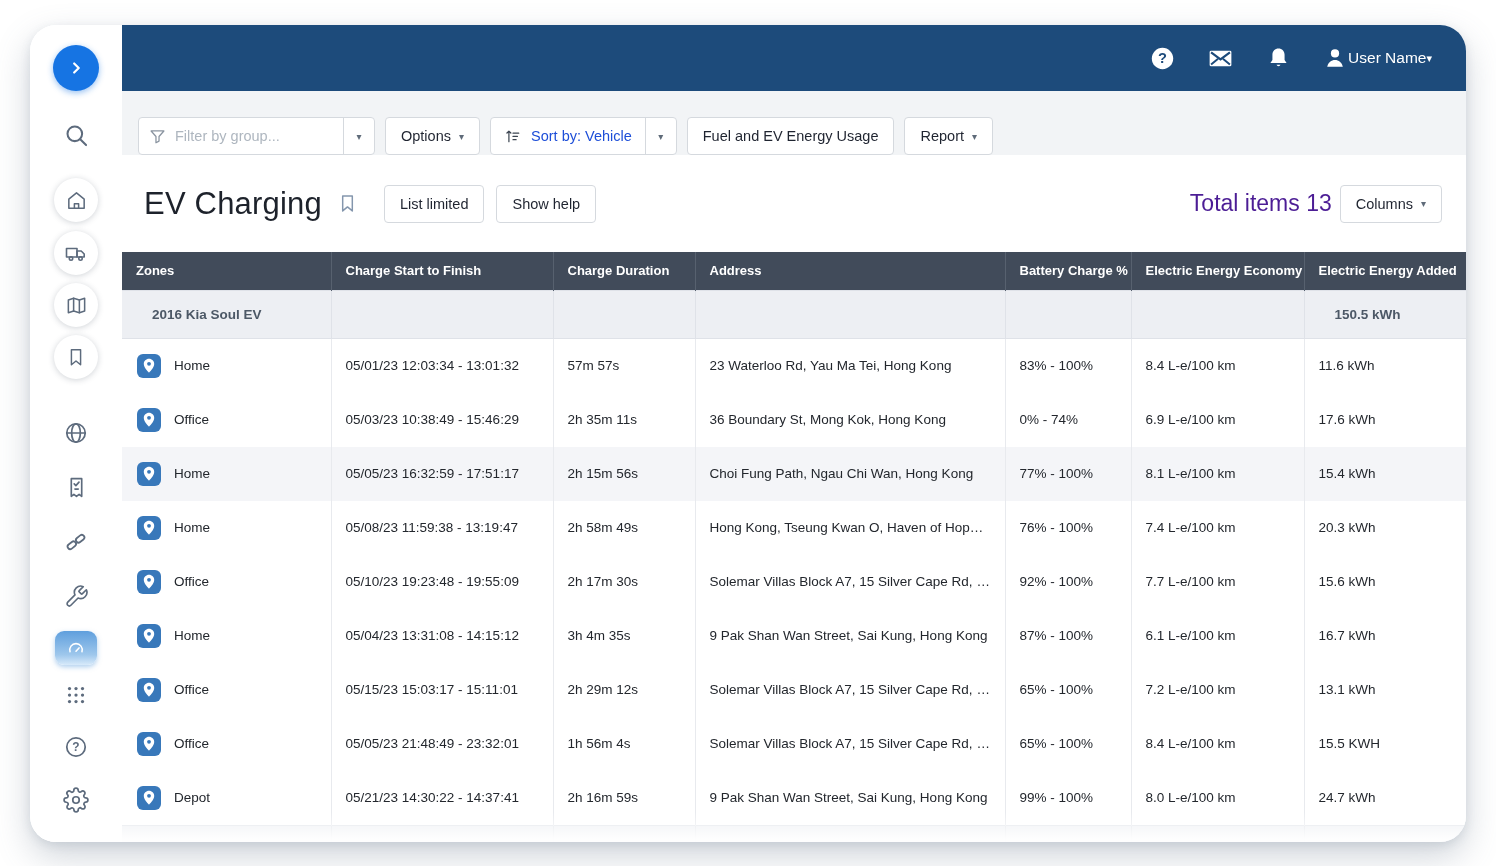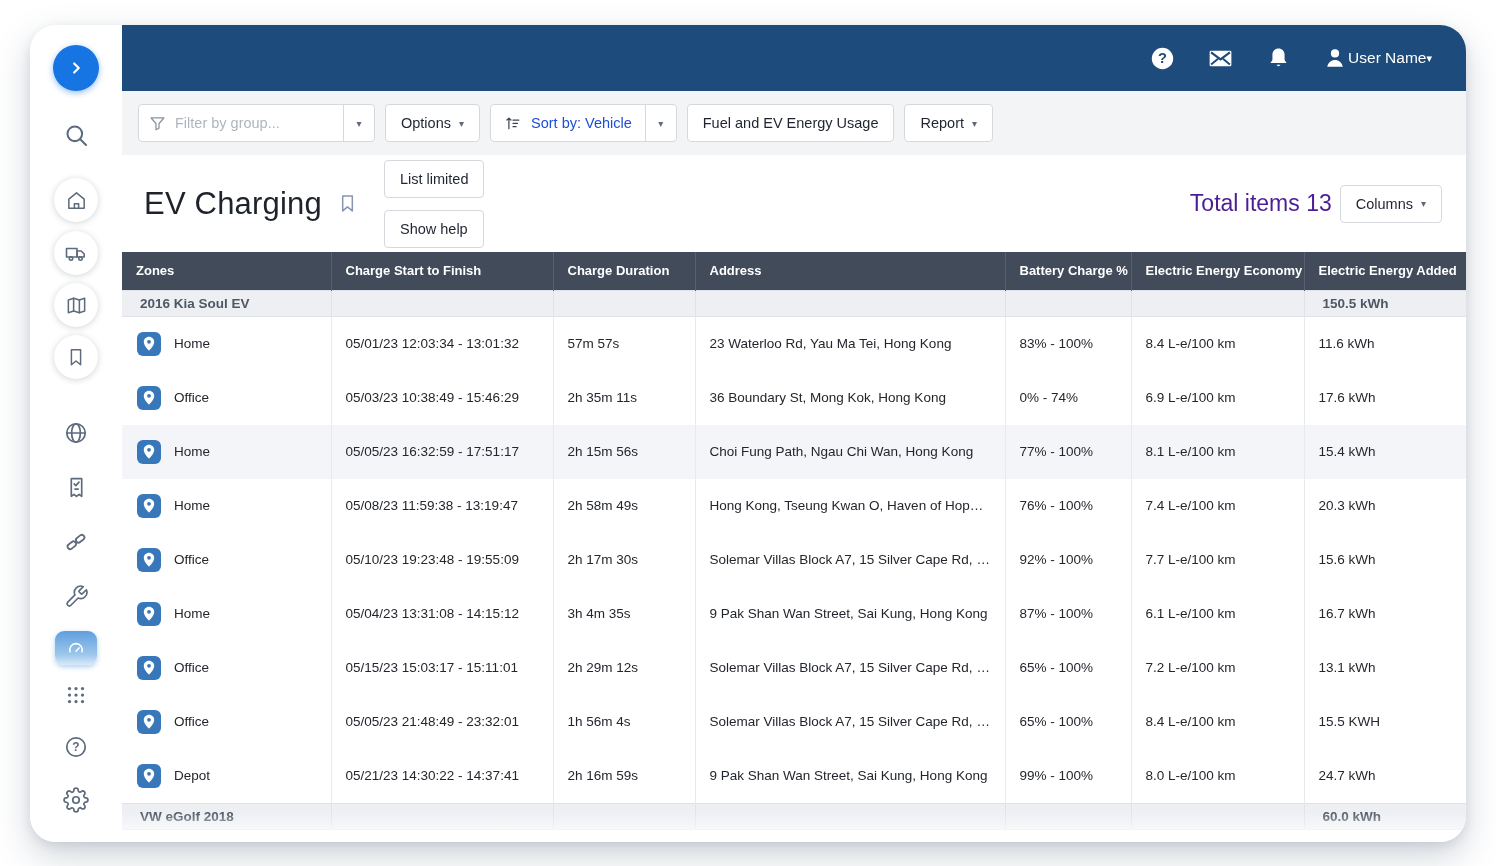--- a/index.html
+++ b/index.html
@@ -35,53 +35,53 @@
   
   .main { flex:1; display:flex; flex-direction:column; min-width:0; }
 
   .navbar { height:66px; background:#1d4b7b; display:flex; align-items:center;
     justify-content:flex-end; padding-right:34px; gap:30px; flex:0 0 66px; }
   .nav-icon { cursor:pointer; display:flex; align-items:center; }
   .user-menu { display:flex; align-items:center; cursor:pointer; }
   .user-name { color:#fff; font-size:15.5px; }
   .nav-caret { color:#fff; font-size:11px; }
 
-  .toolbar { height:64px; background:#f2f4f6; display:flex; align-items:center;
+  .toolbar { height:64px; background:#f2f4f6; display:flex; align-items:flex-end;
     padding-left:16px; gap:10px; flex:0 0 64px; }
   .ctl { background:#fff; border:1px solid #d5d9de; border-radius:4px; height:38px;
     display:inline-flex; align-items:stretch; overflow:hidden; }
   .ctl-main { display:flex; align-items:center; gap:9px; padding:0 13px; cursor:pointer; }
   .ctl-caret { width:31px; display:flex; align-items:center; justify-content:center;
     border-left:1px solid #d5d9de; color:#5f6b79; font-size:10px; cursor:pointer; }
   .btn { background:#fff; border:1px solid #d5d9de; border-radius:4px; height:38px;
     padding:0 15px; font-size:14.5px; color:#1f2430; display:inline-flex; align-items:center;
     gap:8px; cursor:pointer; font-family:inherit; }
   .btn .caret { color:#5f6b79; font-size:10px; }
   .filter-input { border:none; outline:none; width:158px; font-size:14.5px; color:#2a2f36;
     font-family:inherit; background:transparent; }
   .filter-input::placeholder { color:#aeb6bf; }
   .ctl-label { font-size:14.5px; color:#1d4ed8; white-space:nowrap; }
 
   .title-row { height:97px; background:#fff; display:flex; align-items:center;
     padding:0 24px 0 22px; flex:0 0 97px;justify-content:space-between; }
   .page-title { font-size:31px; color:#1d222b; font-weight:400; letter-spacing:.2px; }
   .title-bookmark { margin-left:15px; cursor:pointer; display:flex; }
-  .title-btns { display:flex; gap:12px; margin-left:26px;flex-direction:column; }
+  .title-btns { display:flex; gap:12px; margin-left:26px; }
   .right-group { margin-left:auto; display:flex; align-items:center; }
   .total-items { font-size:23px; color:#4c1d95; margin-right:8px; font-weight:400; }
 
   
   .table-wrap { flex:1; overflow:hidden; }
   table { width:100%; border-collapse:collapse; table-layout:fixed; }
   thead th { background:#414b5a; color:#fff; font-size:13px; font-weight:bold; text-align:left;
     height:38px; padding:0 14px; border-left:1px solid #57616f; white-space:nowrap;
     overflow:hidden; cursor:pointer; }
   thead th:first-child { border-left:none;margin-left:32px; }
-  tr.group-row td { background:#edeff3; height:26px; color:#4c5866; font-weight:bold;
-    font-size:13.5px; padding:0 18px; border-top:1px solid #dfe2e8; border-bottom:1px solid #dfe2e8;
+  tr.group-row td { background:#edeff3; height:48px; color:#4c5866; font-weight:bold;
+    font-size:13.5px; padding:0 30px; border-top:1px solid #dfe2e8; border-bottom:1px solid #dfe2e8;
     border-left:1px solid #dfe2e8; white-space:nowrap; overflow:hidden; }
   tr.group-row td:first-child { border-left:none; }
   tr.data-row td { background:#fff; height:54px; font-size:13.5px; color:#23272d;
     padding:0 14px; border-left:1px solid #e8eaee; white-space:nowrap; overflow:hidden;
     text-overflow:ellipsis; }
   tr.data-row td:first-child { border-left:none; }
   tr.data-row.highlighted td { background:#f4f5f8; }
   tr.data-row { cursor:pointer; }
   .zone-cell { display:flex; align-items:center; height:54px; }
   .zone-cell .pin { display:flex; margin-right:12px; }

